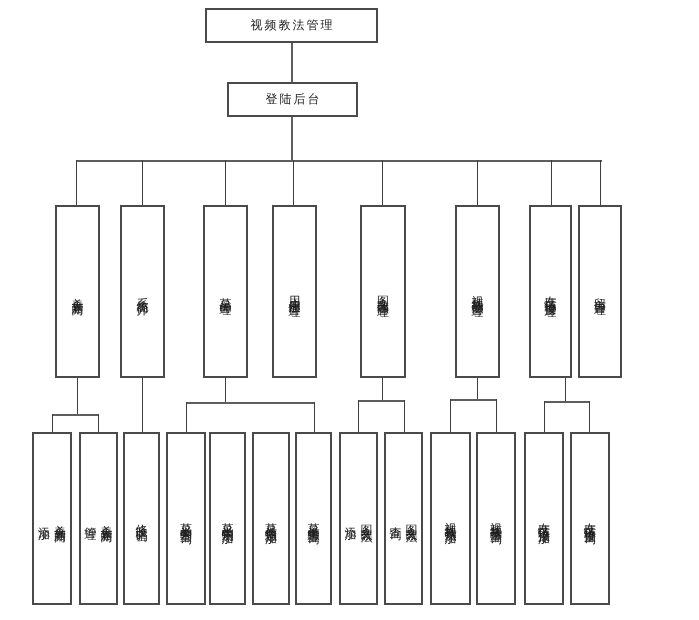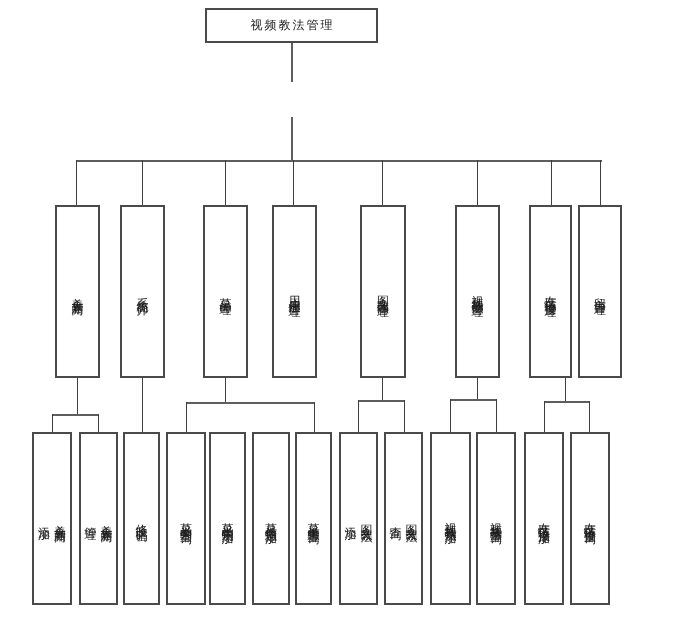--- a/index.html
+++ b/index.html
@@ -24,20 +24,23 @@
 <body>
 
 <div class="stage">
 
   <div class="box h-node" style="left:205px;top:8px;width:173px;height:35px;">
     <span>视频教法管理</span>
   </div>
 
   <div class="ln" style="left:291px;top:43px;width:2px;height:39px;"></div>
 
+  <div class="box h-node" style="left:227px;top:82px;width:131px;height:35px;">
+    <span>登陆后台</span>
+  </div>
 
   <div class="ln" style="left:291px;top:117px;width:2px;height:43px;"></div>
   <div class="ln" style="left:76px;top:160px;width:526px;height:2px;"></div>
 
   <div class="ln thin" style="left:76px;top:160px;width:1px;height:45px;"></div>
   <div class="ln thin" style="left:142px;top:160px;width:1px;height:45px;"></div>
   <div class="ln thin" style="left:225px;top:160px;width:1px;height:45px;"></div>
   <div class="ln thin" style="left:293px;top:160px;width:1px;height:45px;"></div>
   <div class="ln thin" style="left:382px;top:160px;width:1px;height:45px;"></div>
   <div class="ln thin" style="left:477px;top:160px;width:1px;height:45px;"></div>

